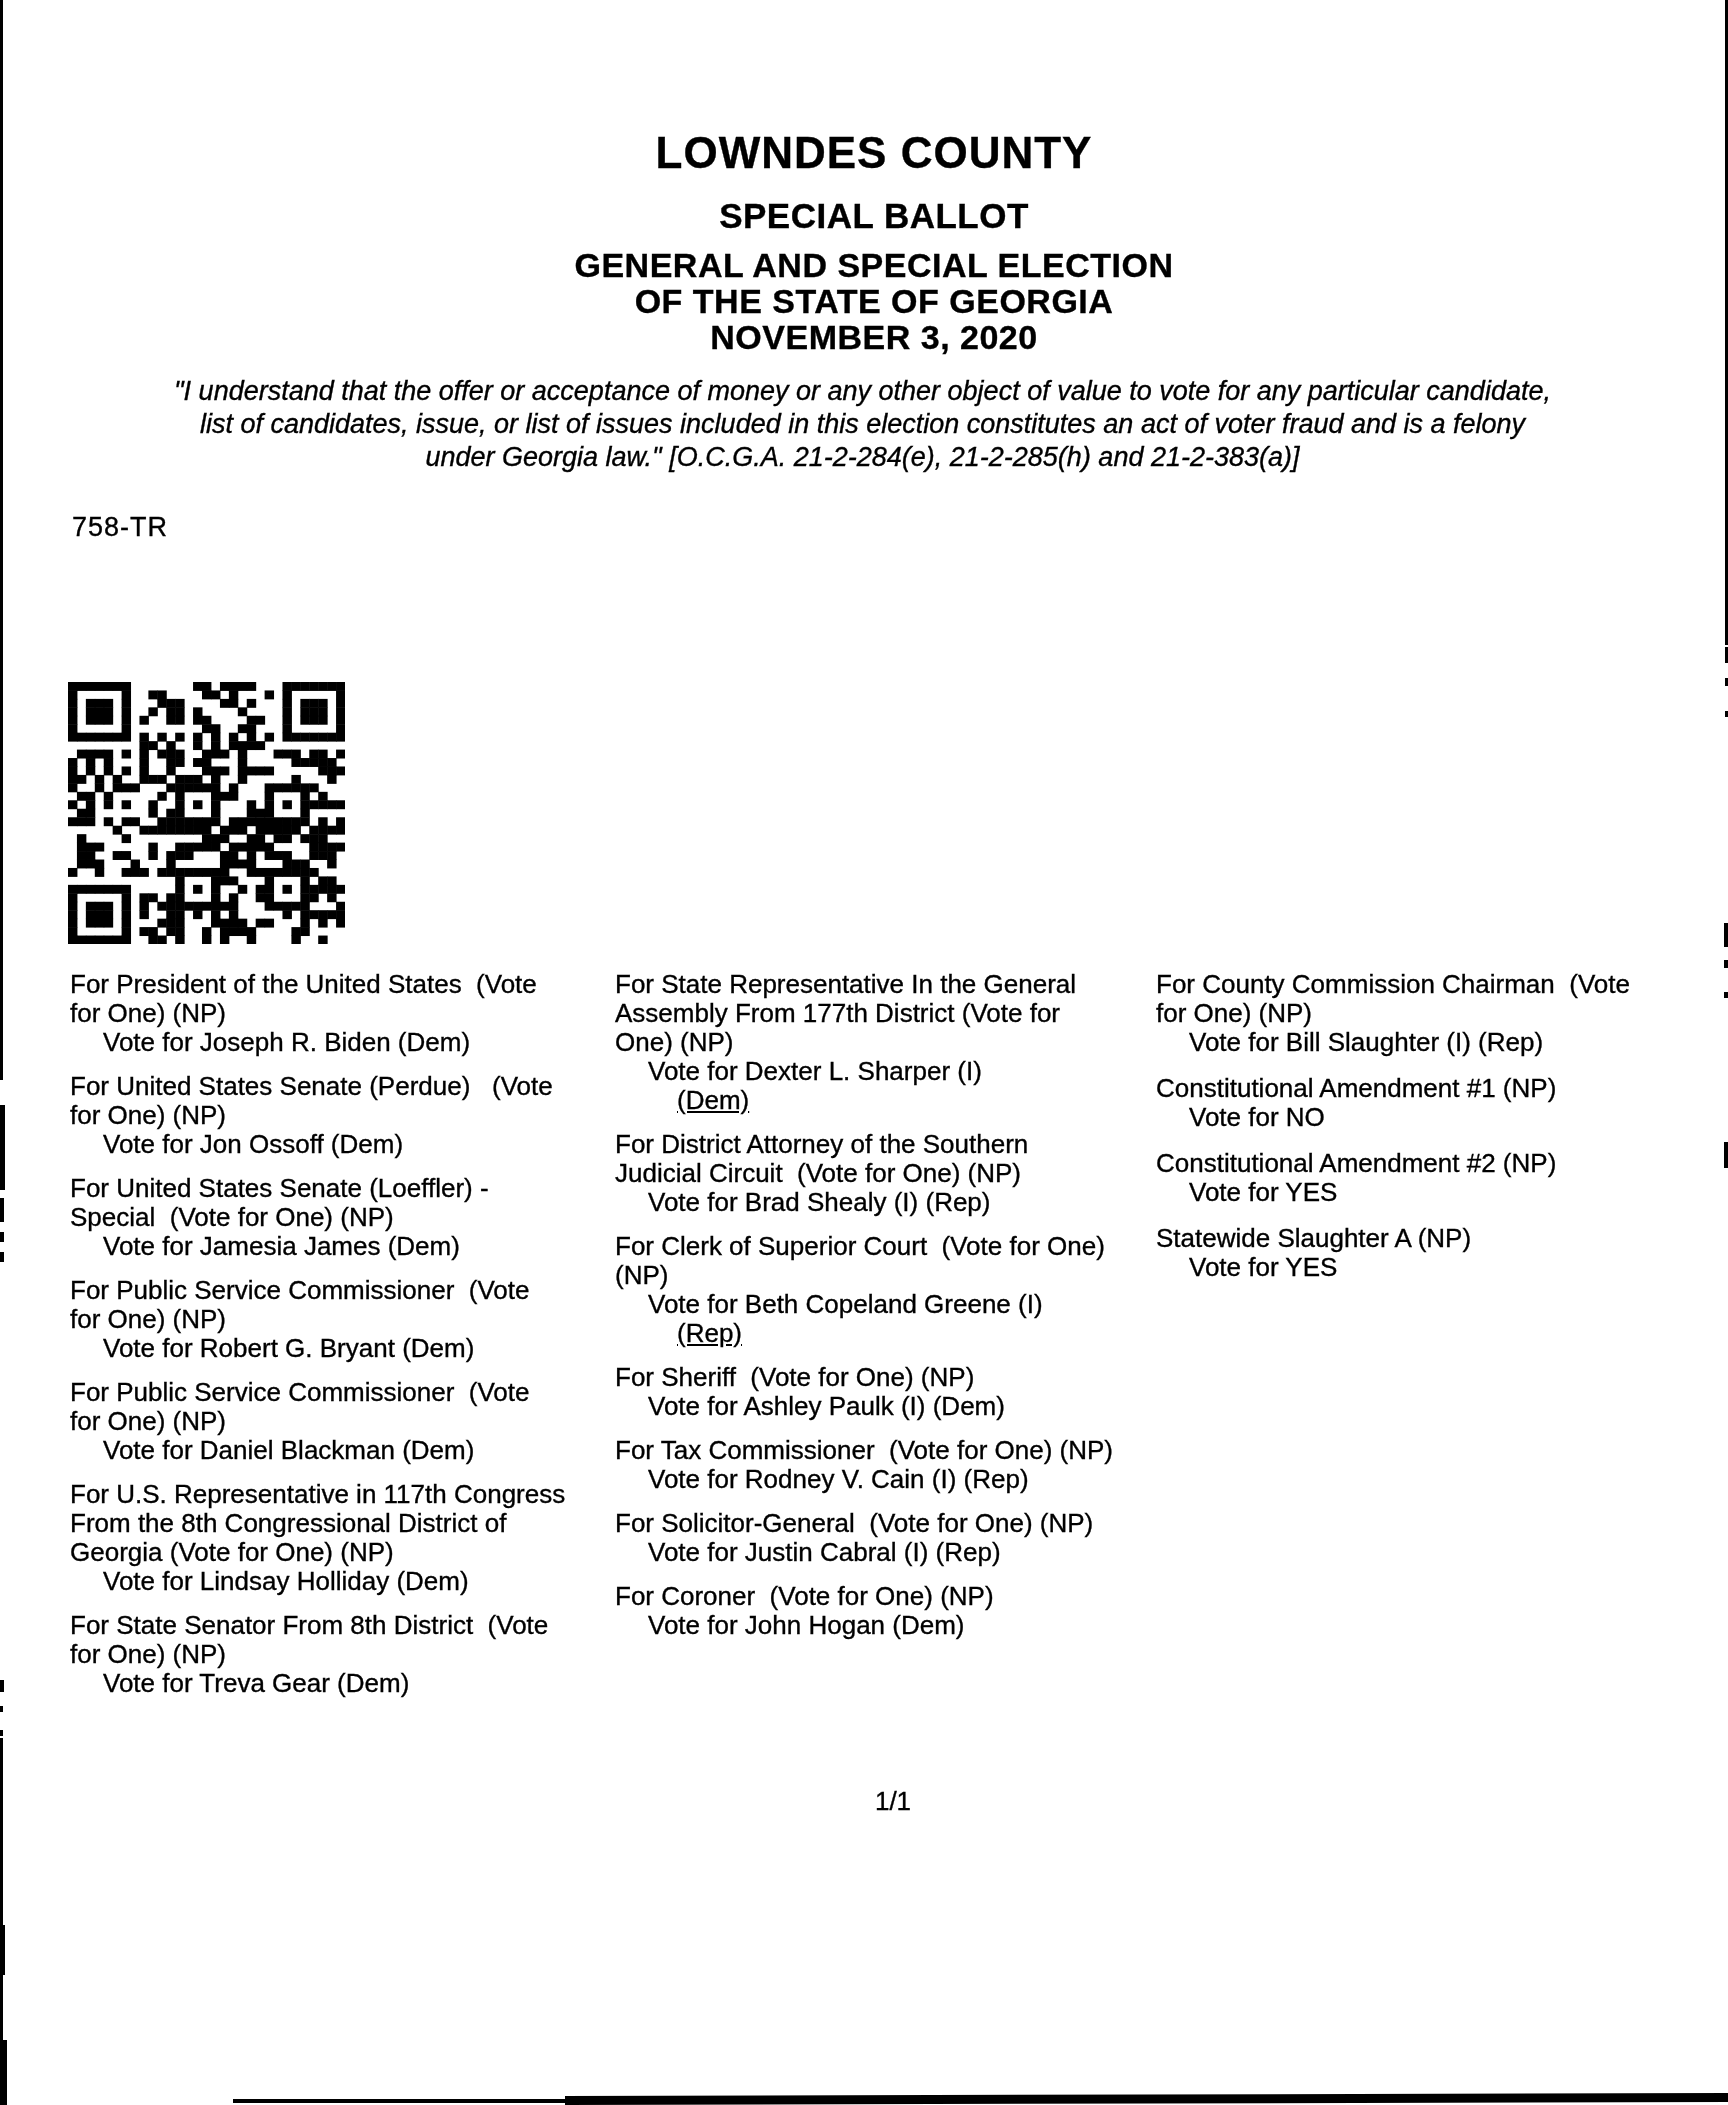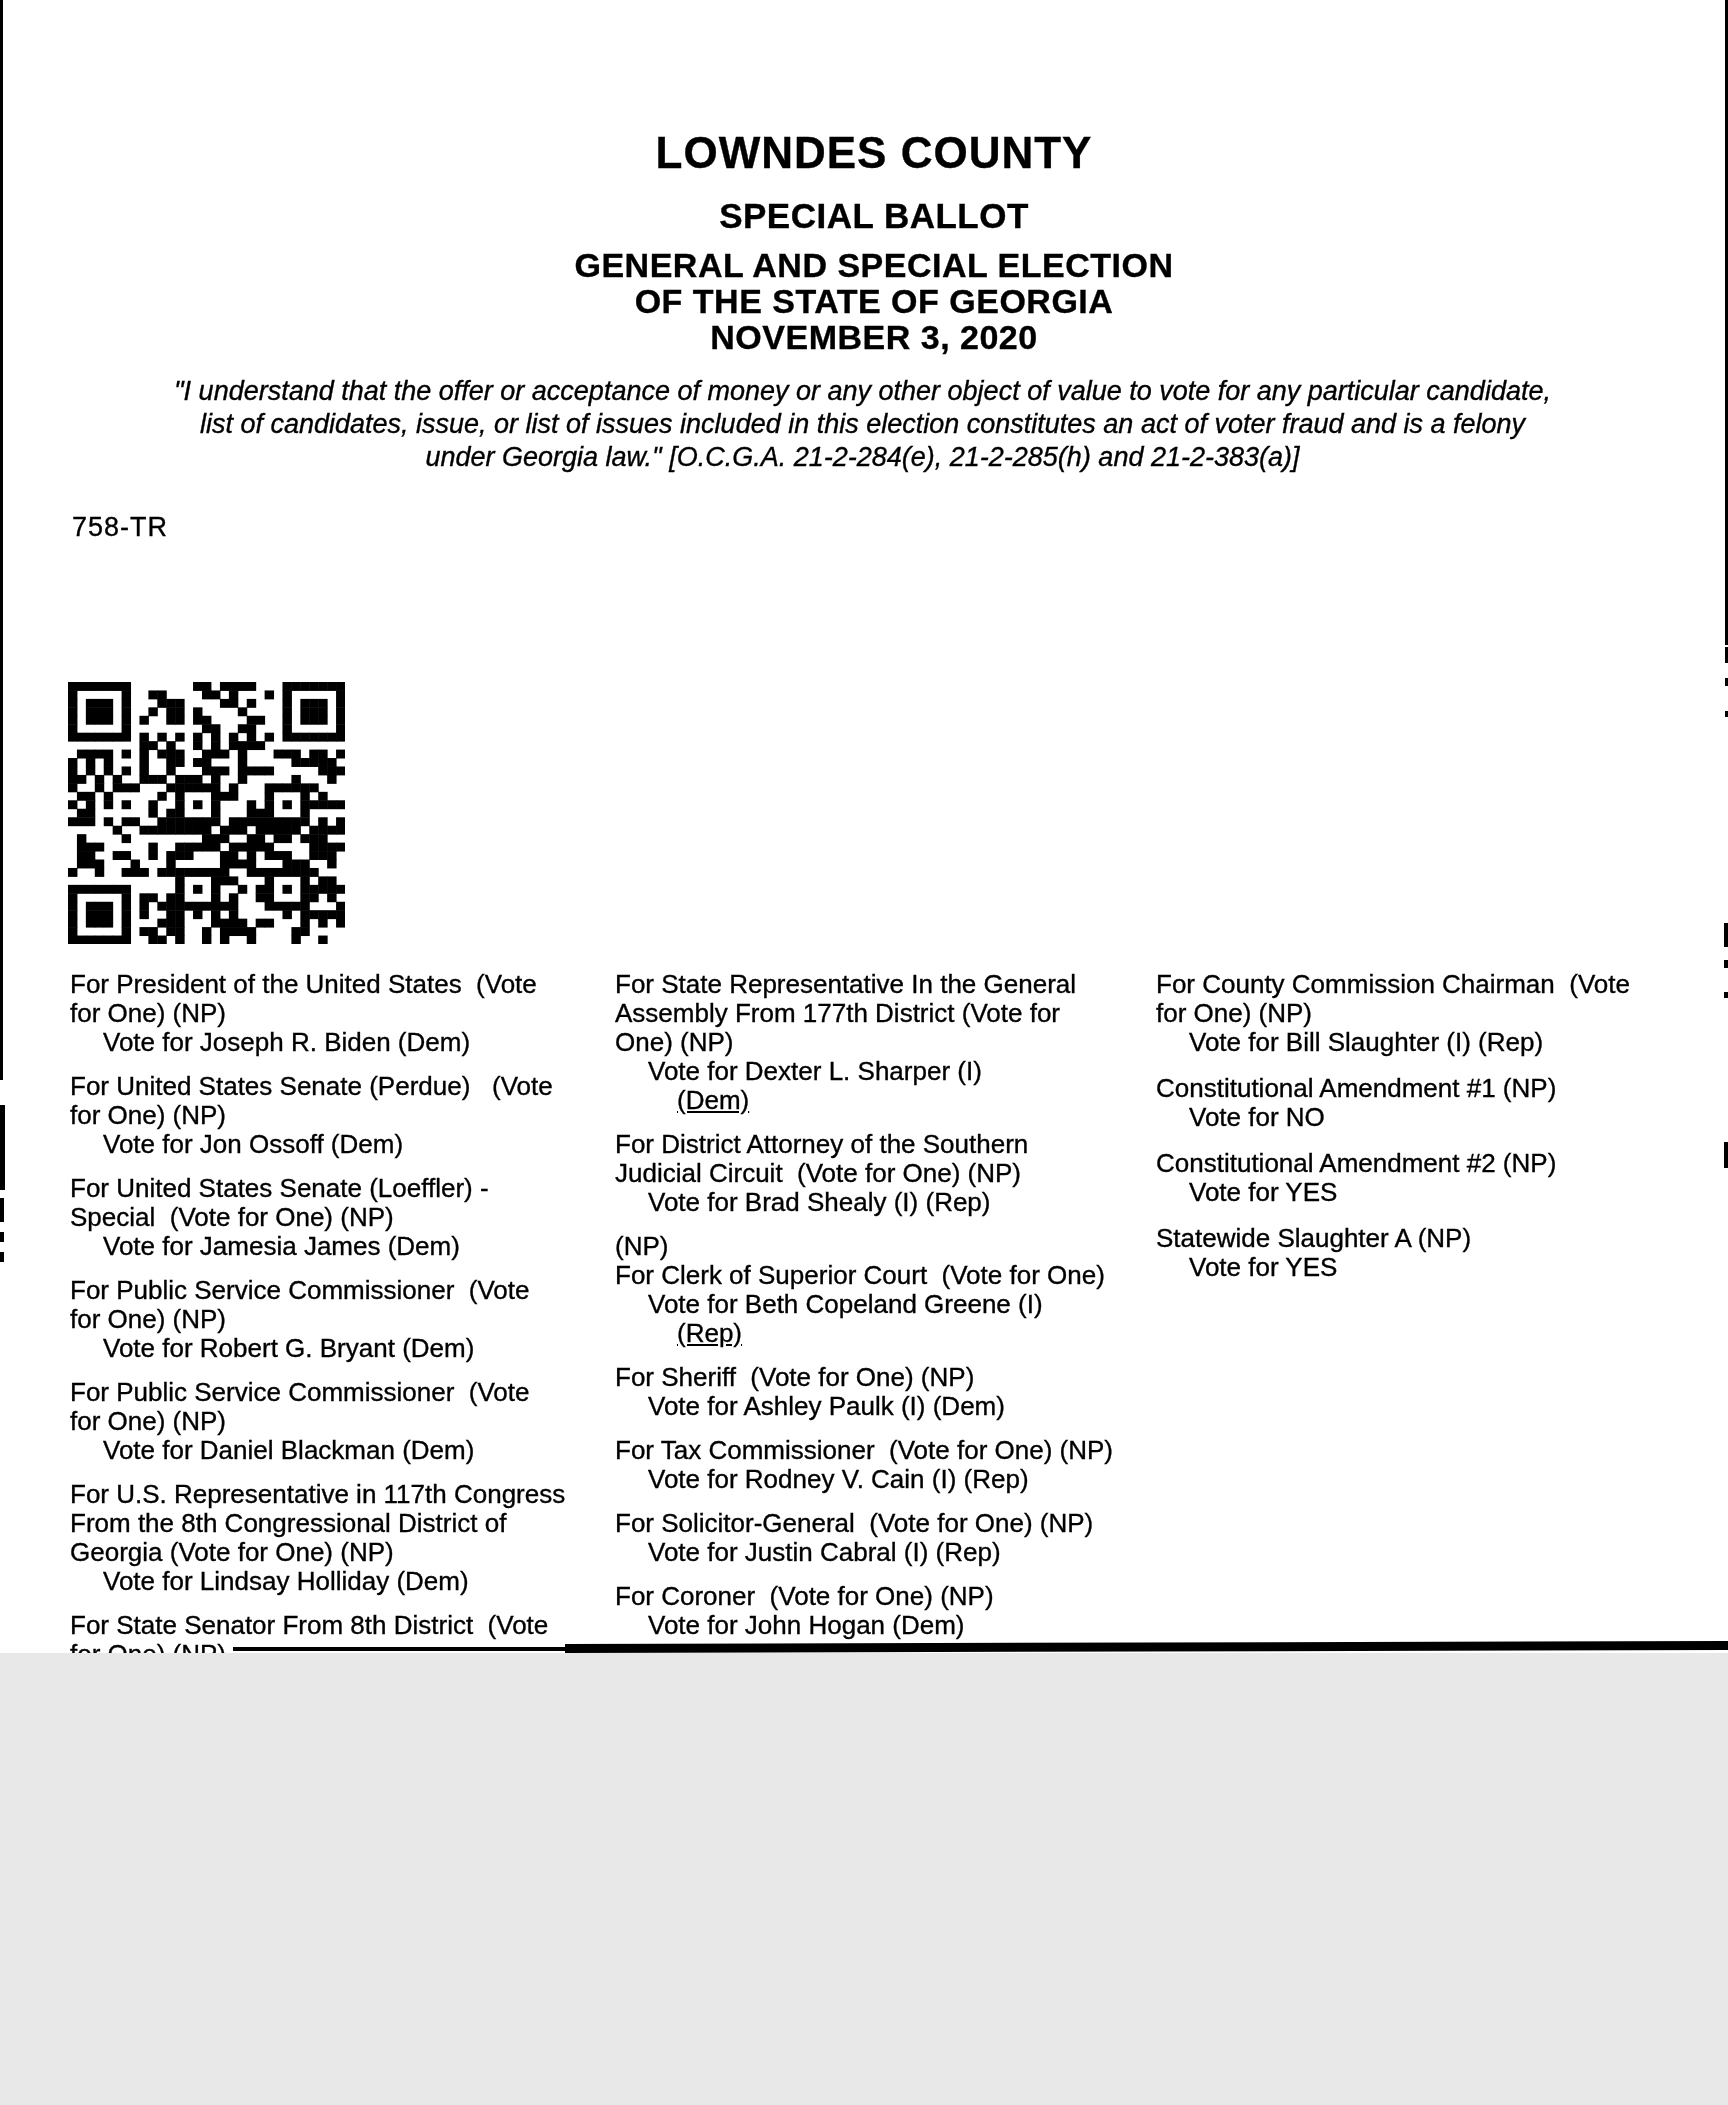--- a/index.html
+++ b/index.html
@@ -1,17 +1,17 @@
 <!DOCTYPE html>
 <html><head>
 <meta charset="utf-8">
 <style>
   html,body { margin:0; padding:0; background:#e8e8e8; }
   .page {
-    position:relative; width:1728px; height:1653px; margin:0 auto;
+    position:relative; width:1728px; height:2105px; margin:0 auto;
     background:#ffffff; color:#000;
     font-family:"Liberation Sans", sans-serif;
     overflow:hidden;
     -webkit-text-stroke:0.35px #000;
   }
   .hdr { position:absolute; left:20px; width:1708px; text-align:center; font-weight:bold; white-space:pre; }
   .hdr-county   { top:130px; font-size:44px; line-height:46px; letter-spacing:1px; }
   .hdr-ballot   { top:197px; font-size:35px; line-height:38px; letter-spacing:0.5px; }
   .hdr-election { top:247px; font-size:34px; line-height:36px; letter-spacing:0.5px; }
   .notice {
@@ -603,22 +603,22 @@
         <div class="t-line">One) (NP)</div>
         <div class="v-first">Vote for Dexter L. Sharper (I)</div>
         <div class="v-cont">(Dem)</div>
       </div>
       <div class="contest">
         <div class="t-line">For District Attorney of the Southern</div>
         <div class="t-line">Judicial Circuit  (Vote for One) (NP)</div>
         <div class="v-first">Vote for Brad Shealy (I) (Rep)</div>
       </div>
       <div class="contest">
+        <div class="t-line">For Clerk of Superior Court  (Vote for One)</div>
         <div class="t-line">(NP)</div>
-        <div class="t-line">For Clerk of Superior Court  (Vote for One)</div>
         <div class="v-first">Vote for Beth Copeland Greene (I)</div>
         <div class="v-cont">(Rep)</div>
       </div>
       <div class="contest">
         <div class="t-line">For Sheriff  (Vote for One) (NP)</div>
         <div class="v-first">Vote for Ashley Paulk (I) (Dem)</div>
       </div>
       <div class="contest">
         <div class="t-line">For Tax Commissioner  (Vote for One) (NP)</div>
         <div class="v-first">Vote for Rodney V. Cain (I) (Rep)</div>

